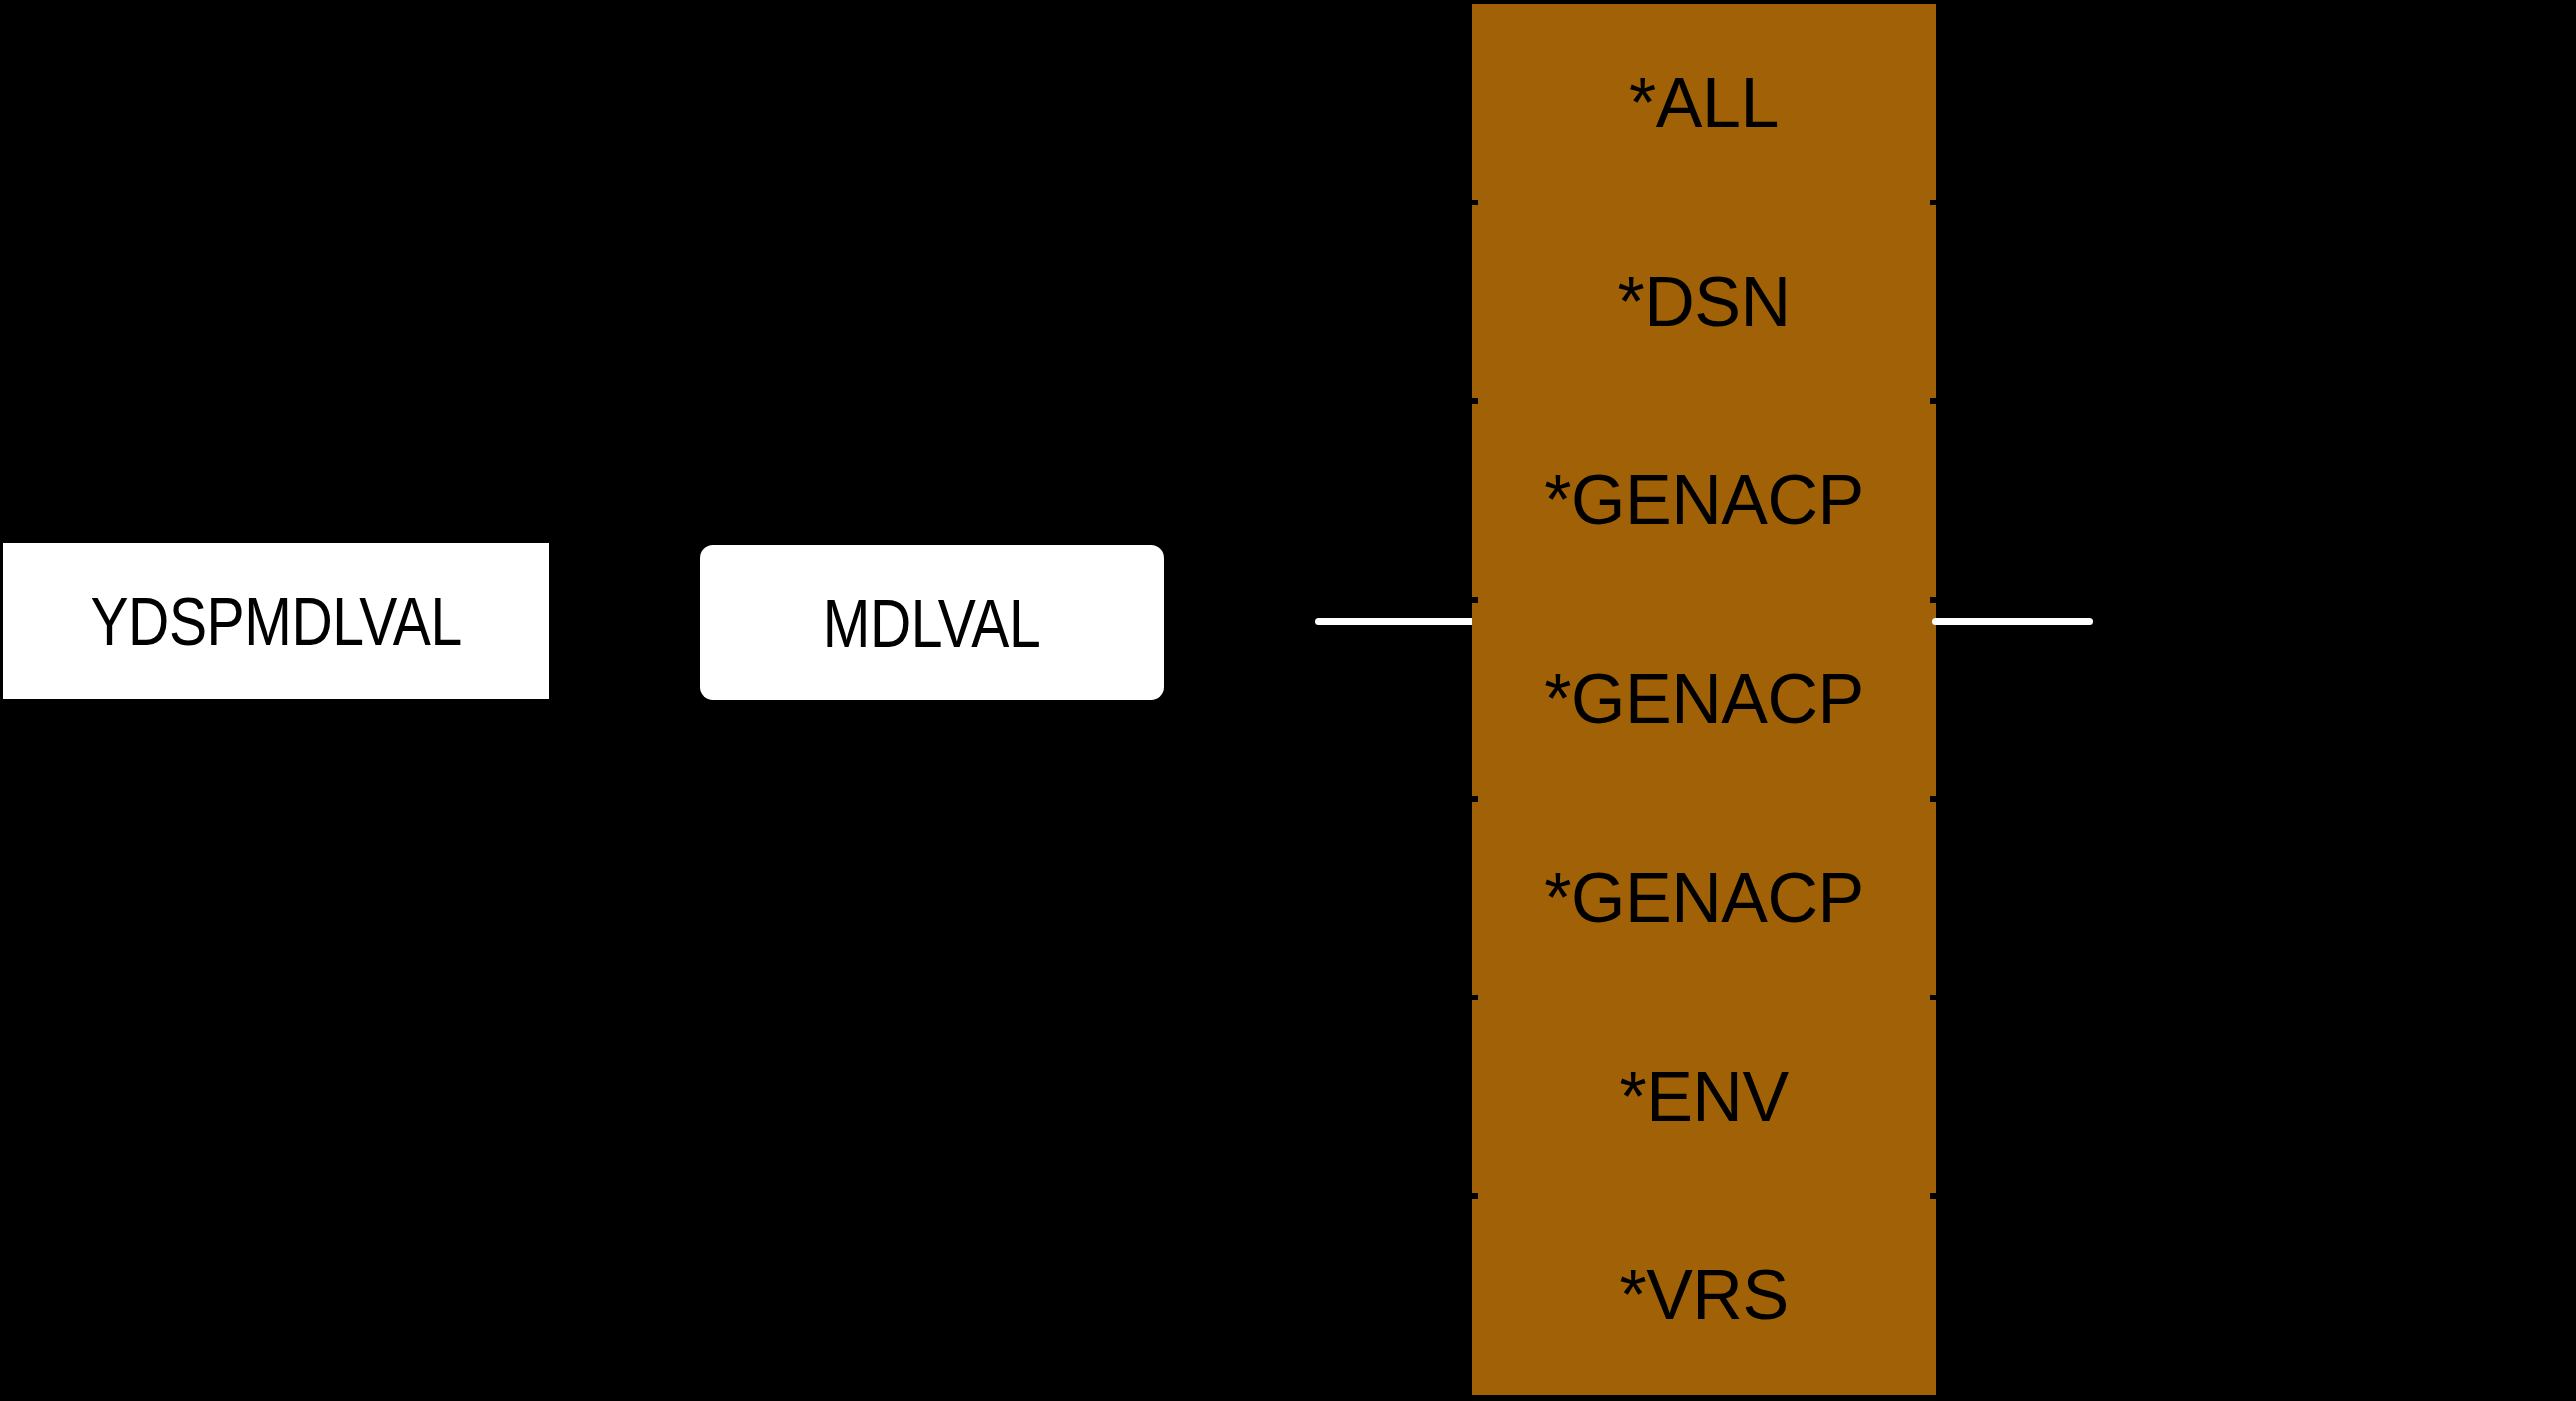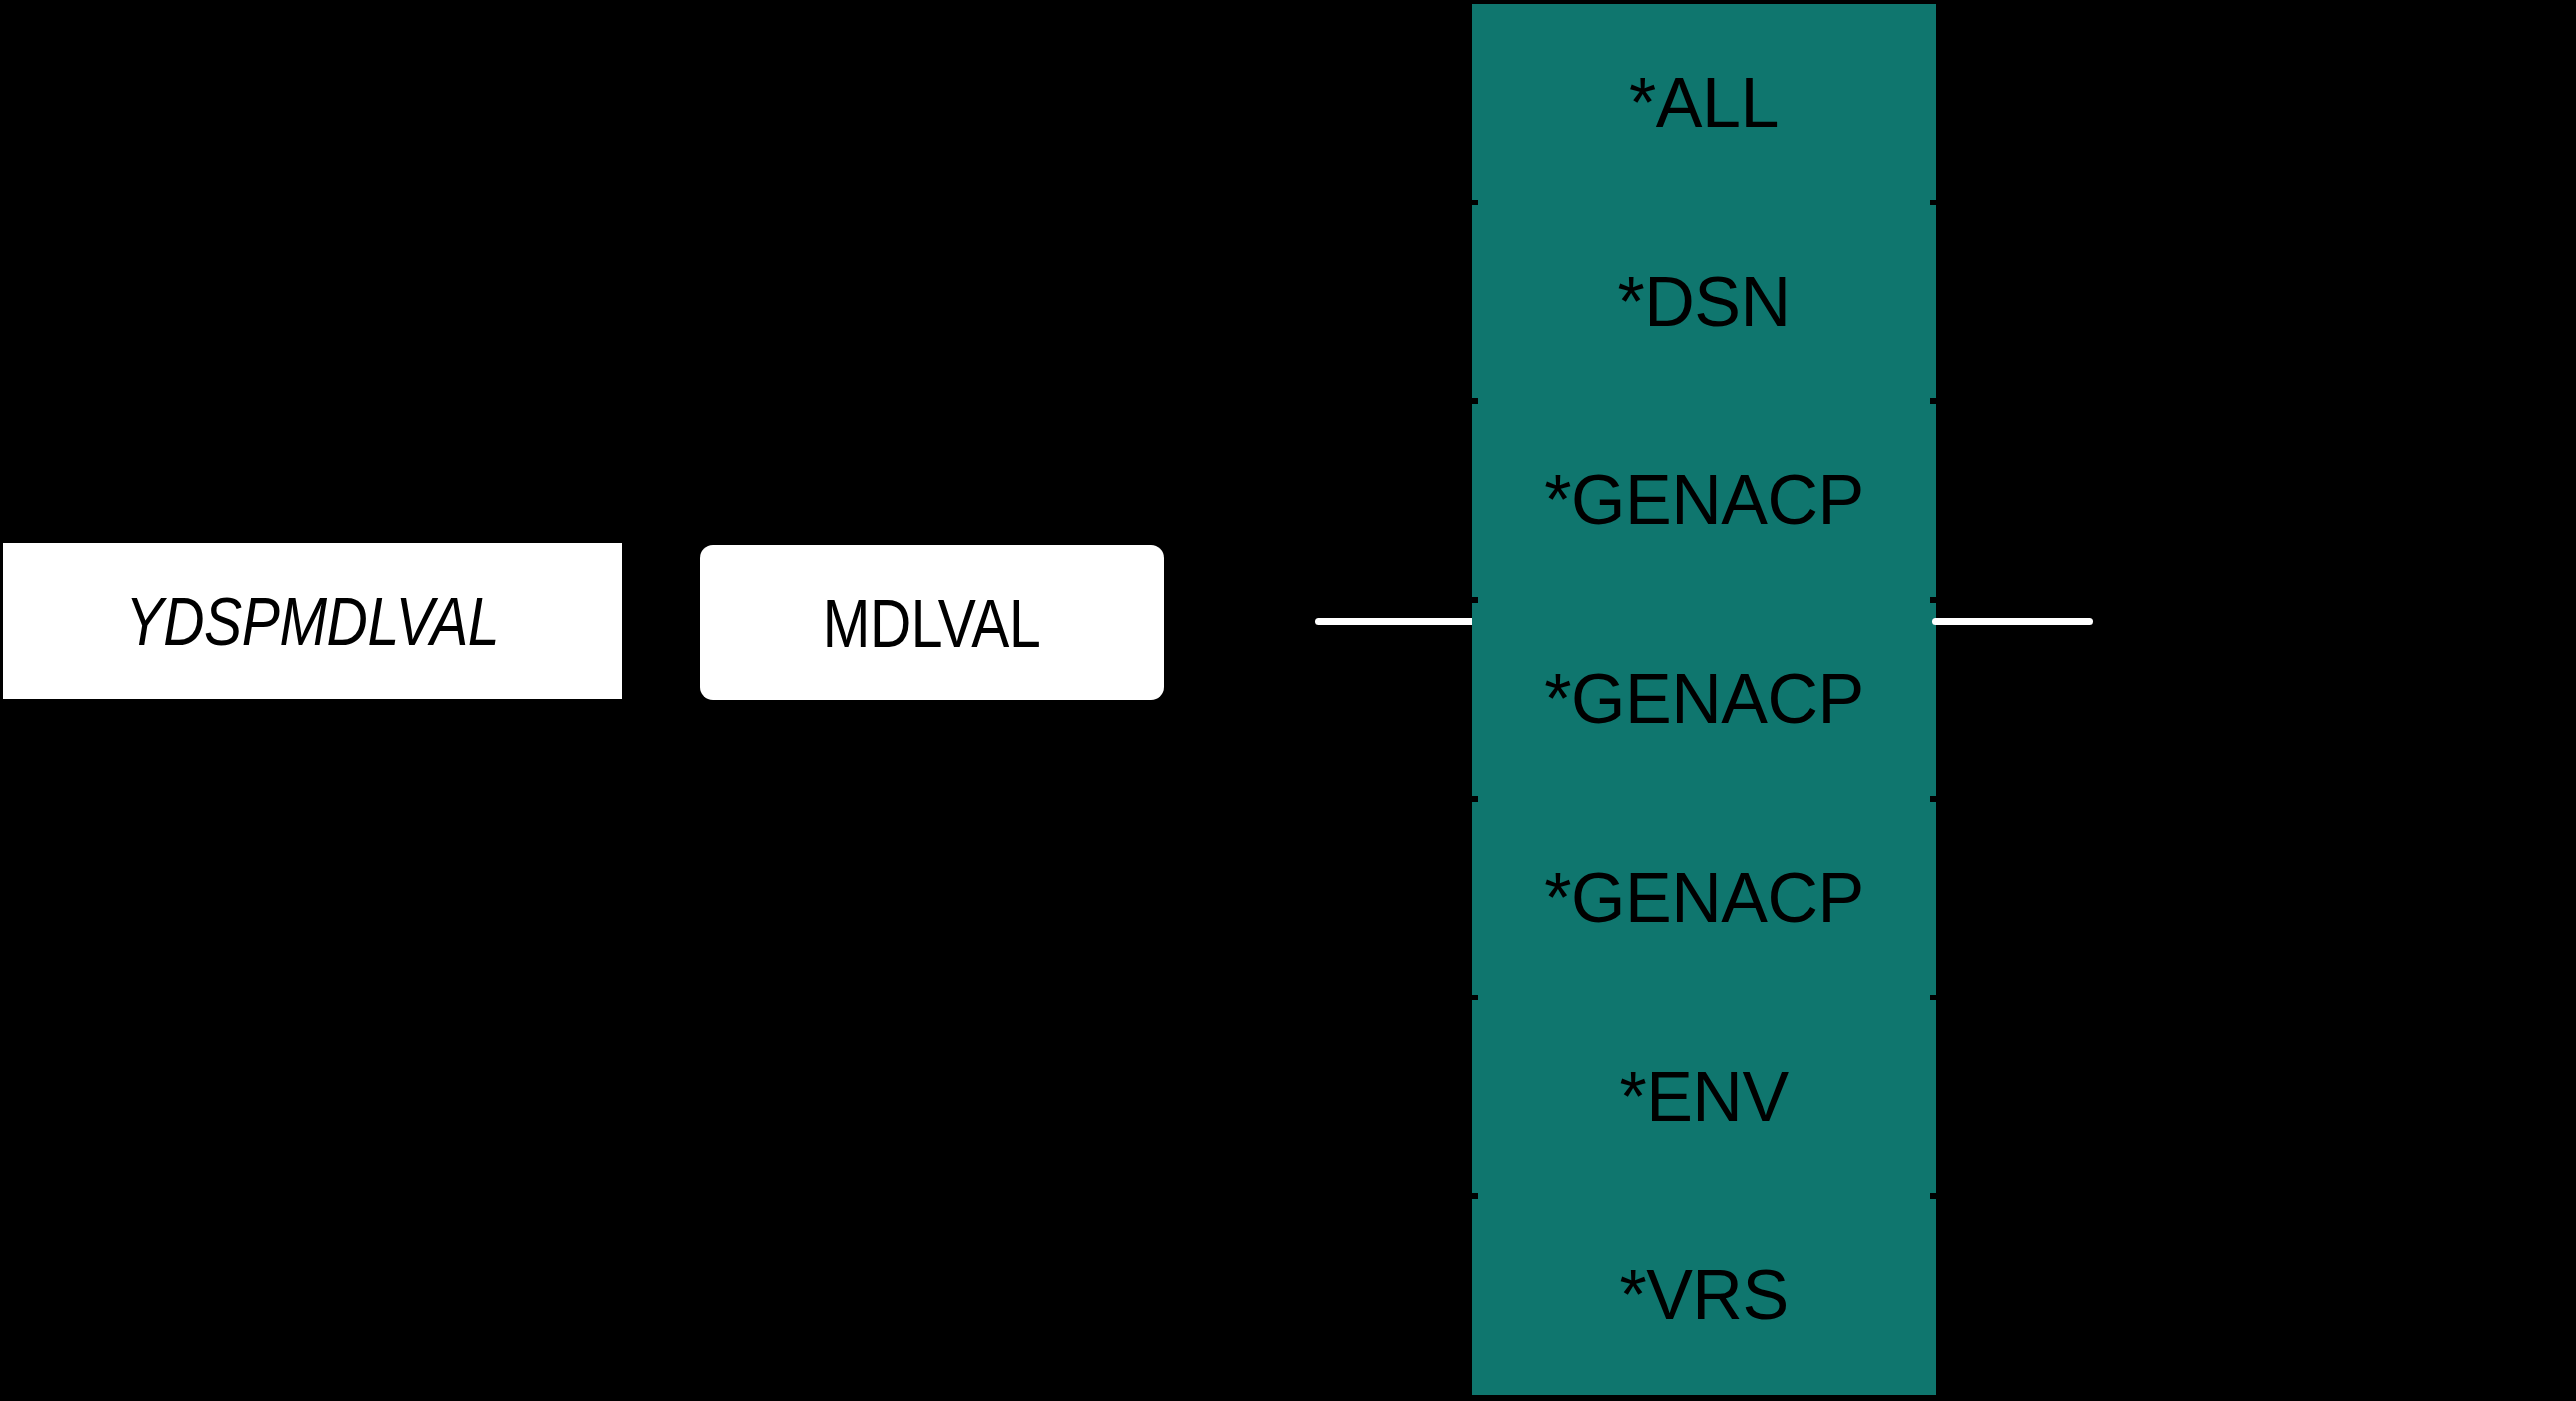--- a/index.html
+++ b/index.html
@@ -29,41 +29,41 @@
     line-height: 1;
     letter-spacing: -0.5px;
     transform-origin: center center;
     white-space: nowrap;
   }
   .node-box .node-label {
     display: block;
     transform: scaleX(0.84);
   }
 
-  #box-cmd   { left: 3.1px;    top: 543px; width: 619px; height: 156px; font-style: italic; }
+  #box-cmd   { left: 3.1px;    top: 543px; width: 546px; height: 156px; }
   #box-parm  { left: 700px; top: 545px; width: 464px;  height: 155px; border-radius: 13px; }
 
   
   .connector {
     position: absolute;
     background: #ffffff;
     height: 6.7px;
     border-radius: 3.6px;
   }
   #connector-left  { left: 1315px; top: 618px; width: 161px; }
   #connector-right { left: 1932px; top: 618px; width: 161px; }
 
   
   #options-panel {
     position: absolute;
     left: 1472px;
     top: 3.6px;
     width: 464px;
     height: 1391px;
-    background: #0f766e;
+    background: #a16207;
     display: flex;
     flex-direction: column;
   }
   .option-row {
     position: relative;
     flex: 1 1 0;
     display: flex;
     align-items: center;
     justify-content: center;
     color: #000000;

